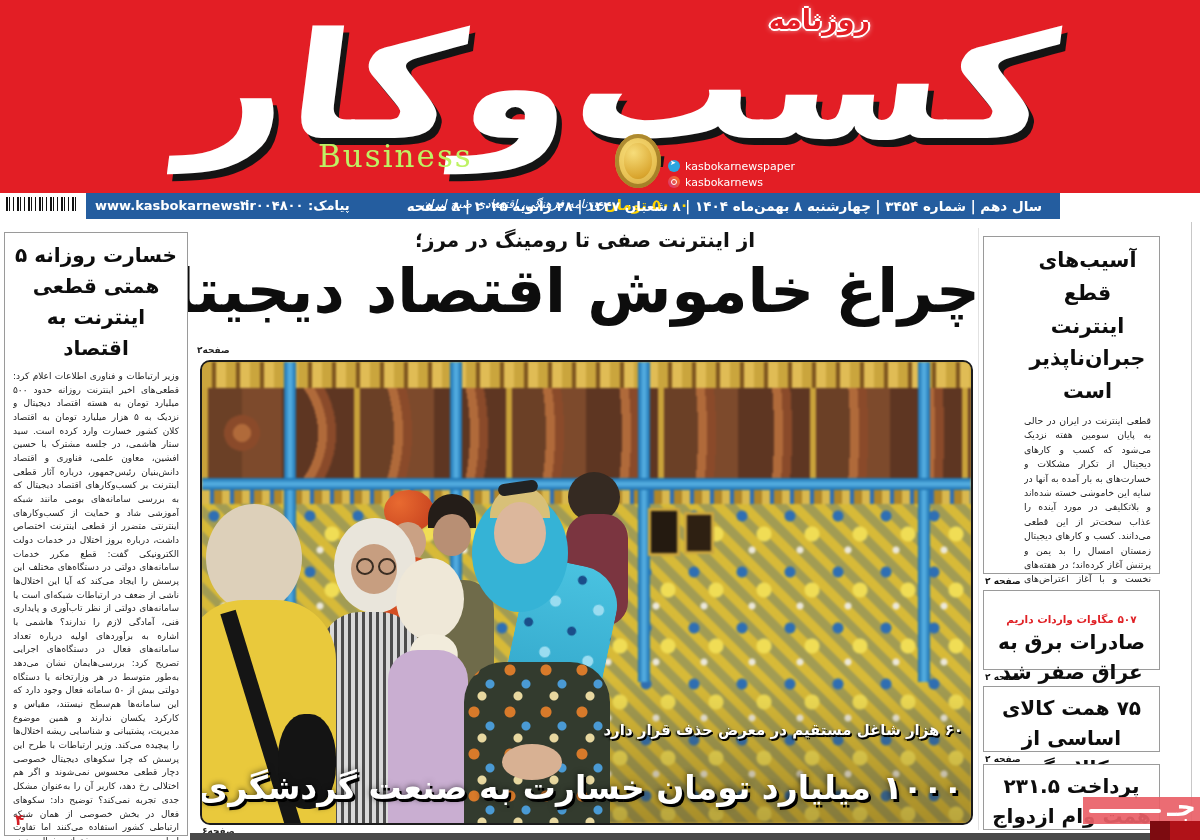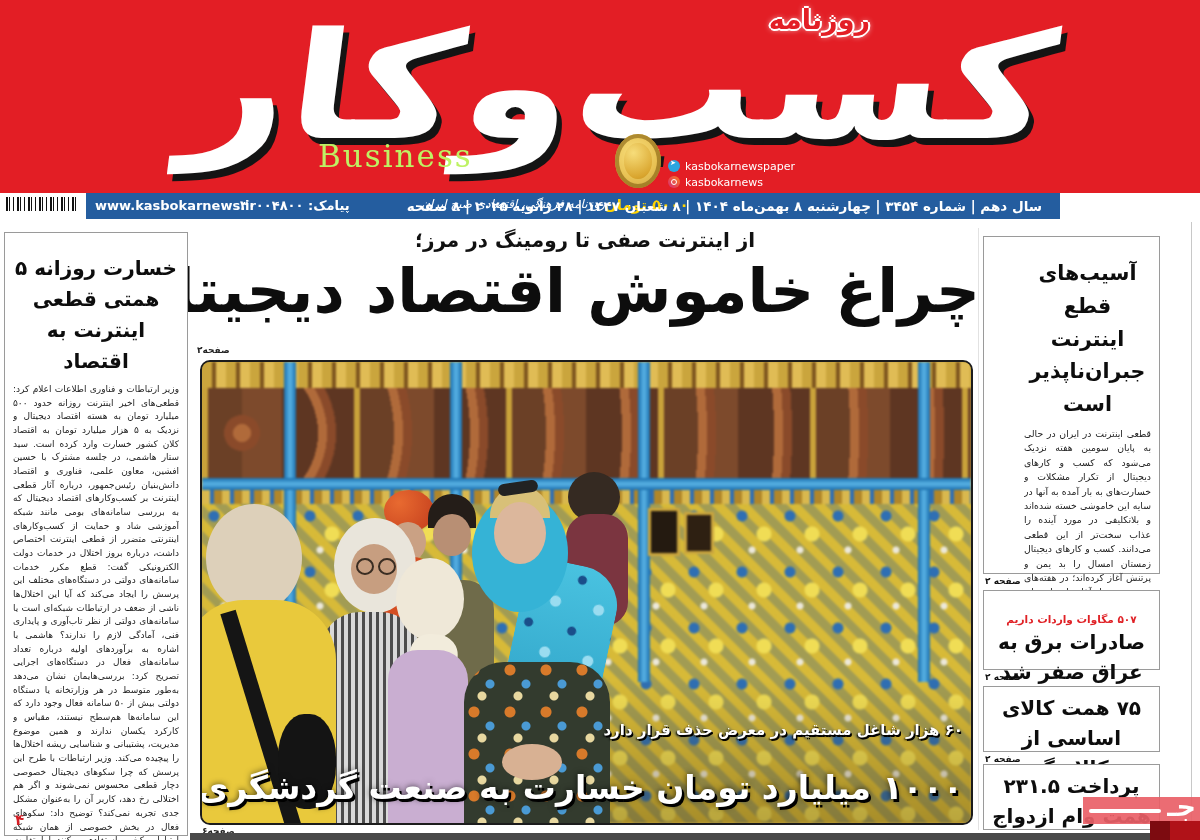--- a/index.html
+++ b/index.html
@@ -37,21 +37,21 @@
             text-align:right;white-space:nowrap;}
   
   .lead-kicker{position:absolute;left:195px;top:228px;width:780px;text-align:center;font-size:20px;font-weight:bold;color:#111;}
   .lead-headline{position:absolute;left:190px;top:244px;width:790px;text-align:center;font-size:61px;font-weight:bold;
                  color:#0d0d0d;line-height:1.55;white-space:nowrap;}
   .pgref{font-size:9px;font-weight:bold;color:#222;}
   .lead-pgref{position:absolute;left:197px;top:345px;}
   .photo-pgref{position:absolute;left:202px;top:826px;}
   
   .box{position:absolute;border:1px solid #9a9a9a;background:#fff;box-sizing:border-box;padding:4px 8px;}
-  .box h2{margin:16px 0 6px;text-align:center;font-weight:bold;color:#0d0d0d;}
+  .box h2{margin:3px 0 6px;text-align:center;font-weight:bold;color:#0d0d0d;}
   .body-txt{direction:rtl;text-align:justify;color:#222;overflow:hidden;}
   
   .left-box{left:4px;top:232px;width:184px;height:604px;}
   .left-box h2{font-size:20px;line-height:1.55;}
   .left-body{font-size:9px;line-height:1.52;height:505px;}
   .end-mark{position:absolute;left:10px;bottom:6px;font-size:15px;font-weight:bold;color:#d41f26;}
   
   .r1{left:983px;top:236px;width:177px;height:338px;padding-left:40px;}
   .r1 h2{font-size:20.5px;line-height:1.6;}
   .r1 .body-txt{font-size:9.3px;line-height:1.55;height:248px;}

